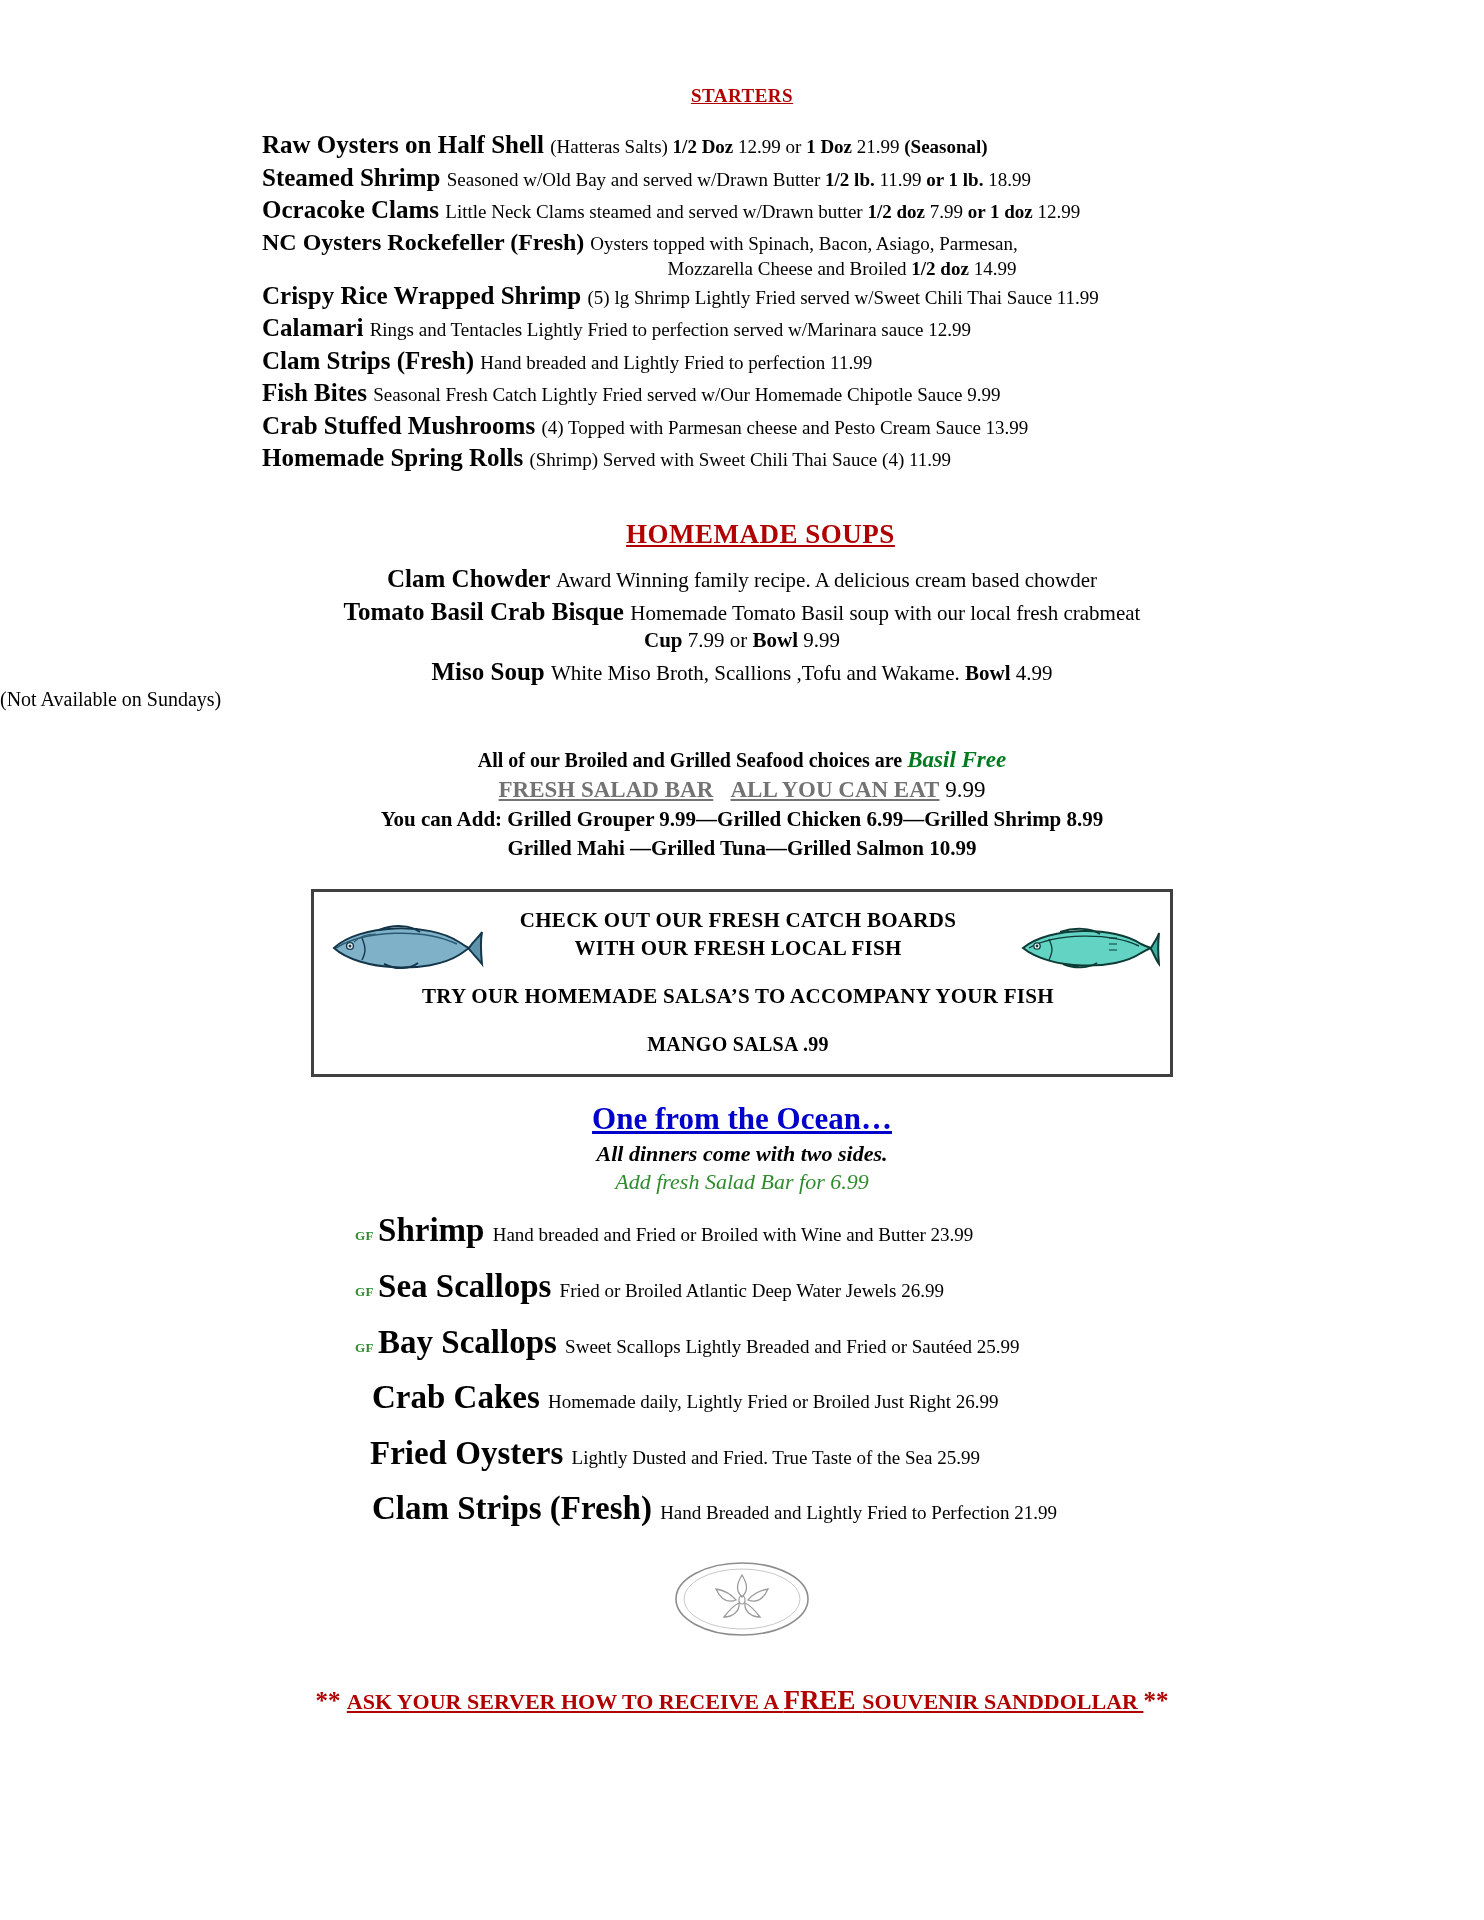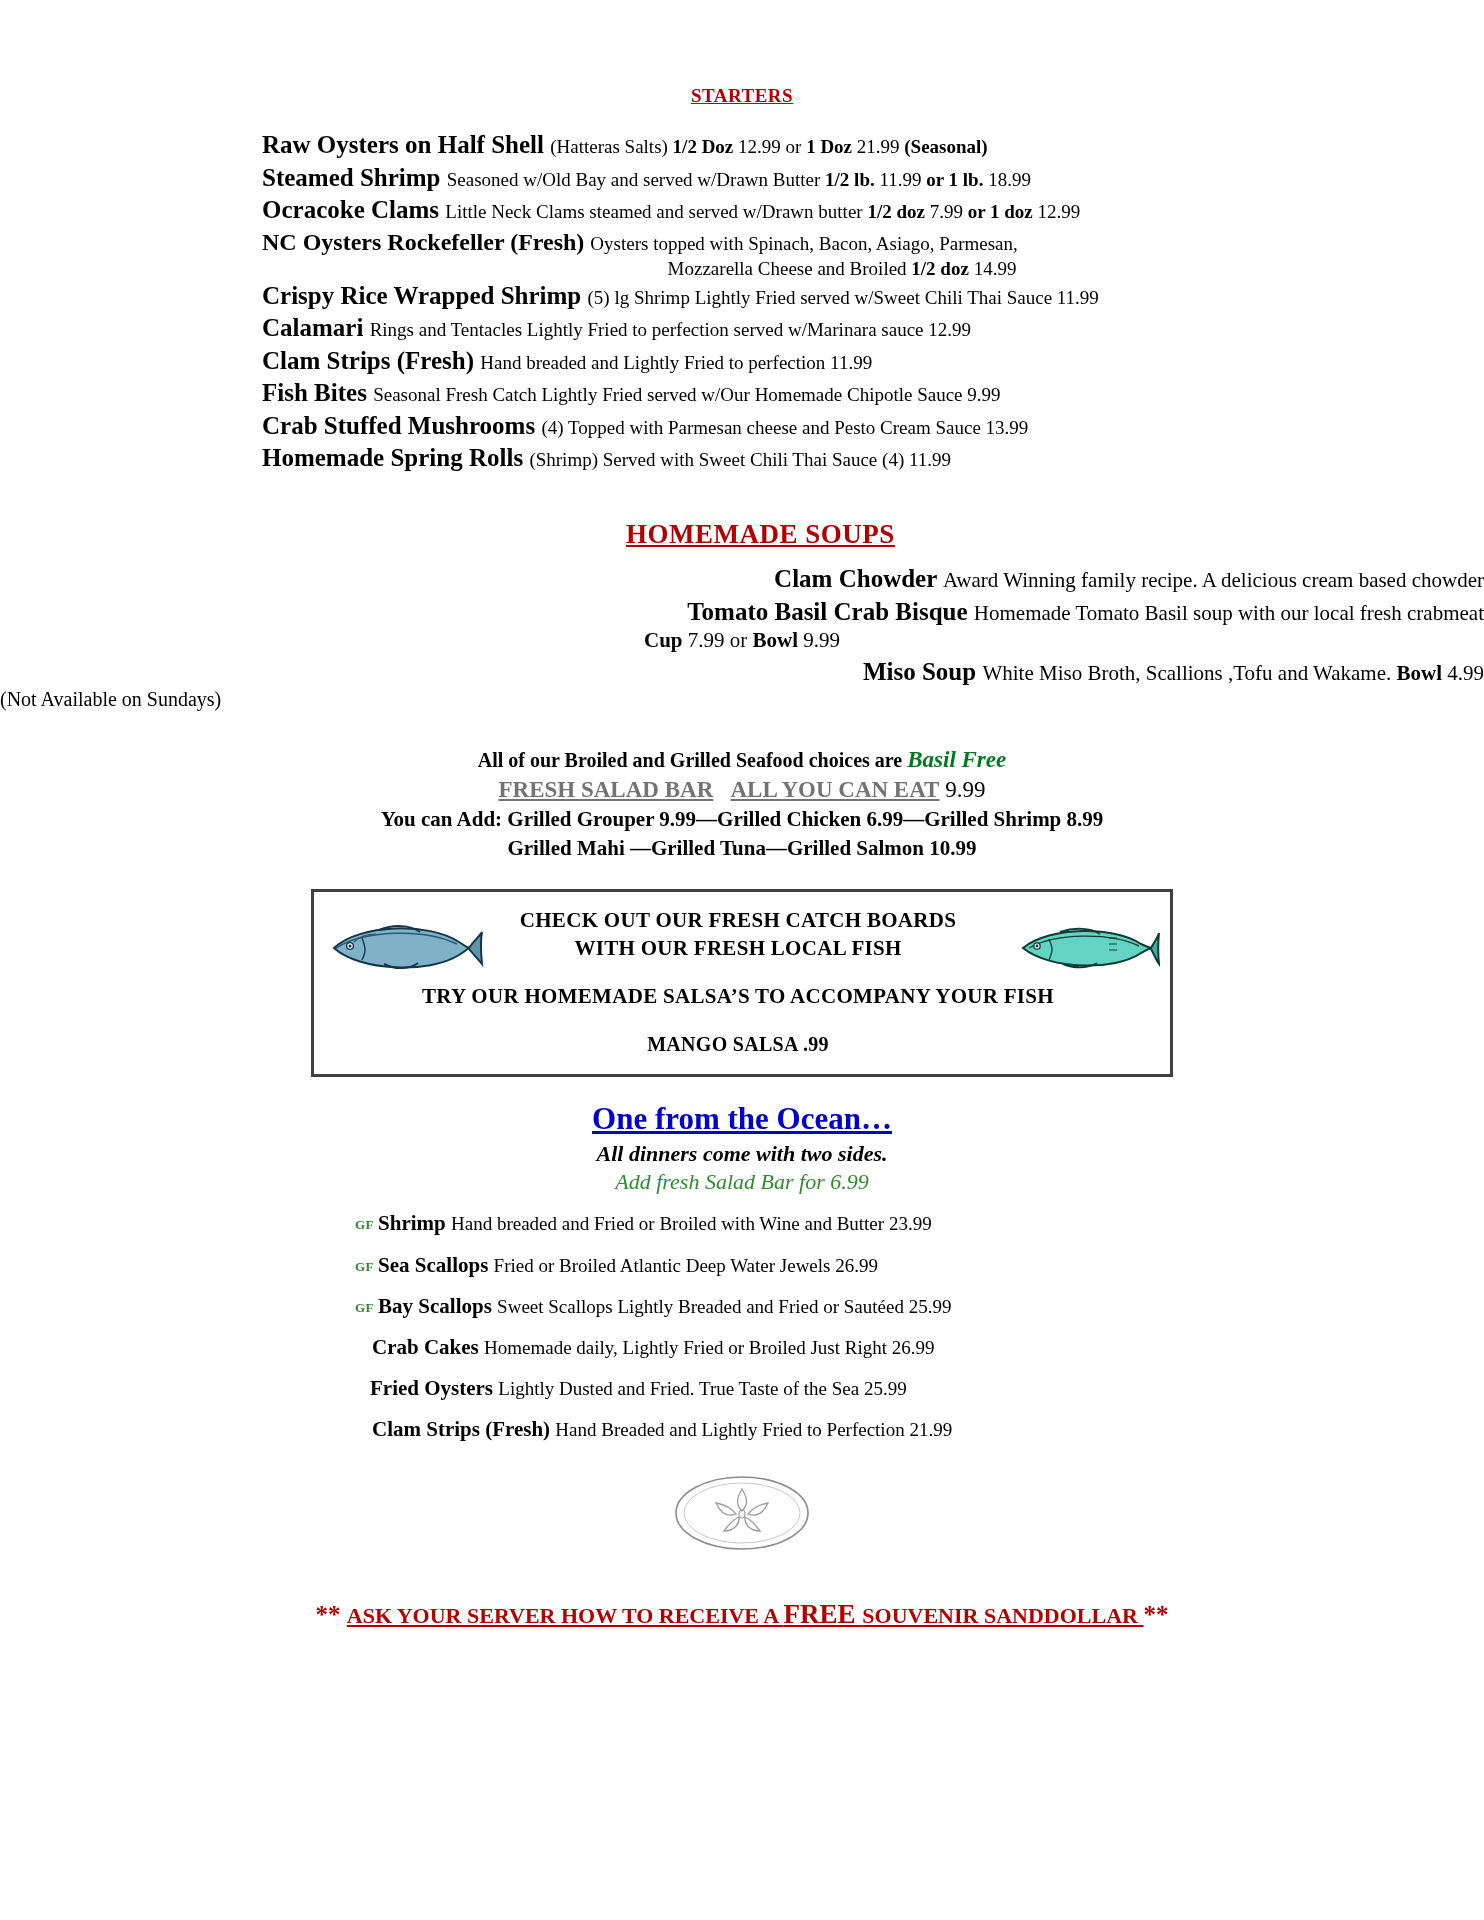--- a/index.html
+++ b/index.html
@@ -61,21 +61,21 @@
     font-size: 19px;
   }
 
   
   #soups-title {
     font-size: 27px;
     margin-top: 44px;
     padding-left: 37px;
   }
   .soup-line {
-    text-align: right;
+    text-align: center;
     line-height: 1.32;
   }
   .soup-name {
     font-weight: bold;
     font-size: 25px;
   }
   .soup-desc {
     font-size: 21px;
   }
   .soup-sub {
@@ -195,21 +195,21 @@
   .gf-tag {
     font-size: 13px;
     font-weight: bold;
     font-variant: small-caps;
     color: #2e8b2e;
     vertical-align: 1px;
     margin-right: 4px;
     letter-spacing: 0.5px;
   }
   .ocean-name {
-    font-size: 21px;
+    font-size: 33px;
     font-weight: bold;
   }
   .ocean-desc {
     font-size: 19px;
   }
 
   
   .sanddollar-wrap {
     text-align: center;
     margin-top: 30px;

